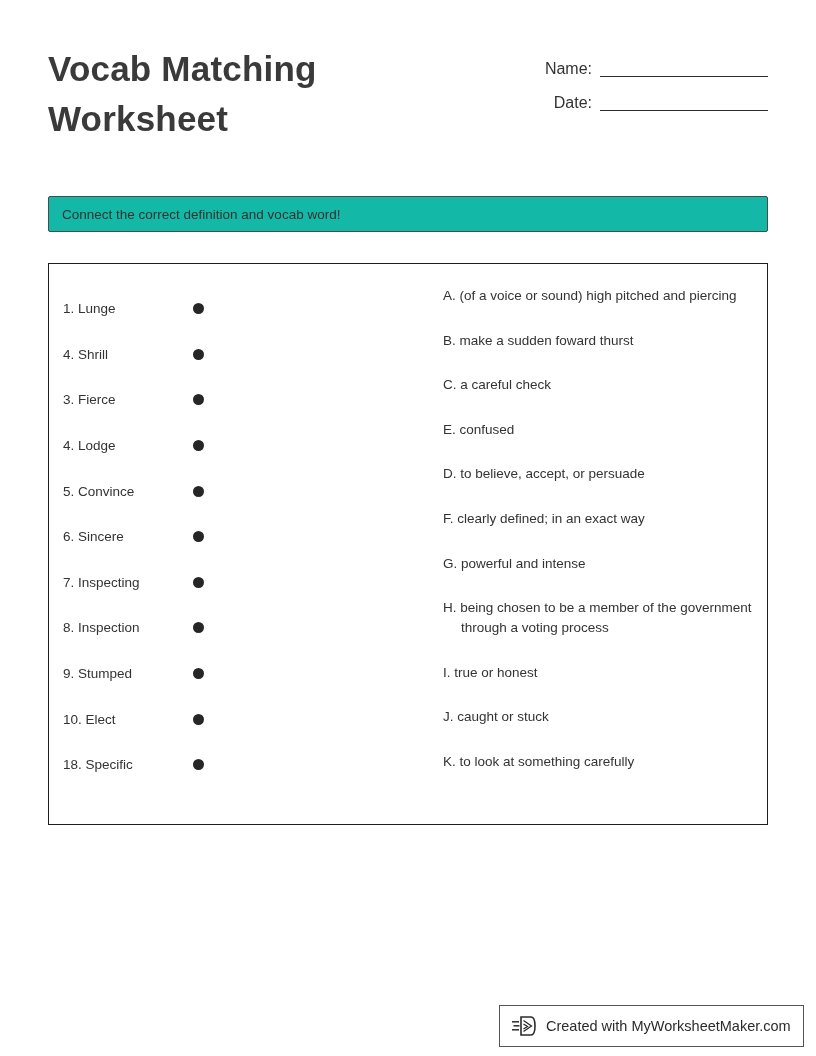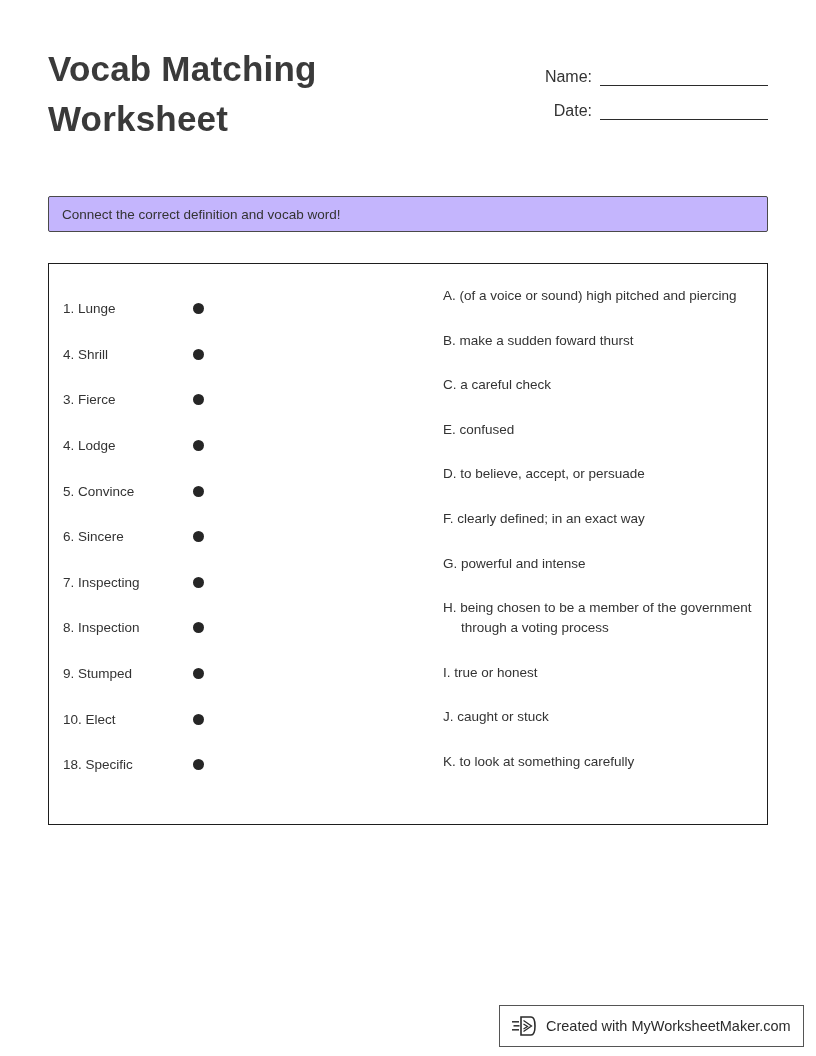--- a/index.html
+++ b/index.html
@@ -36,21 +36,21 @@
     letter-spacing: 0.2px;
   }
   .namedate {
     position: absolute;
     right: 0;
     top: 8px;
     width: 240px;
   }
   .nd-row {
     display: flex;
-    align-items: flex-end;
+    align-items: center;
     justify-content: flex-end;
     height: 34px;
   }
   .nd-label {
     font-size: 16px;
     color: #333333;
     margin-right: 8px;
     white-space: nowrap;
   }
   .nd-line {
@@ -65,21 +65,21 @@
     position: absolute;
     left: 48px;
     top: 196px;
     width: 720px;
     height: 36px;
     border: 1.2px solid #4a4a4a;
     border-radius: 2px;
     box-sizing: border-box;
     display: flex;
     align-items: center;
-    background: #c4b5fd;
+    background: #14b8a6;
   }
   .instruction-text {
     padding-left: 13px;
     font-size: 13.5px;
     color: #333333;
   }
 
   
   .match-panel {
     position: absolute;

